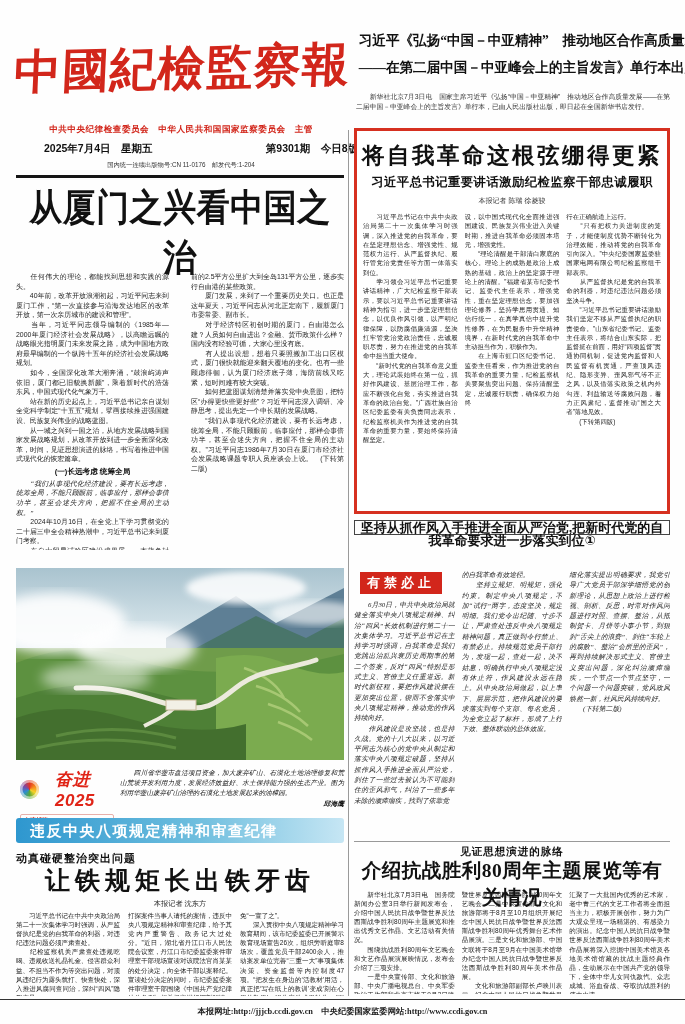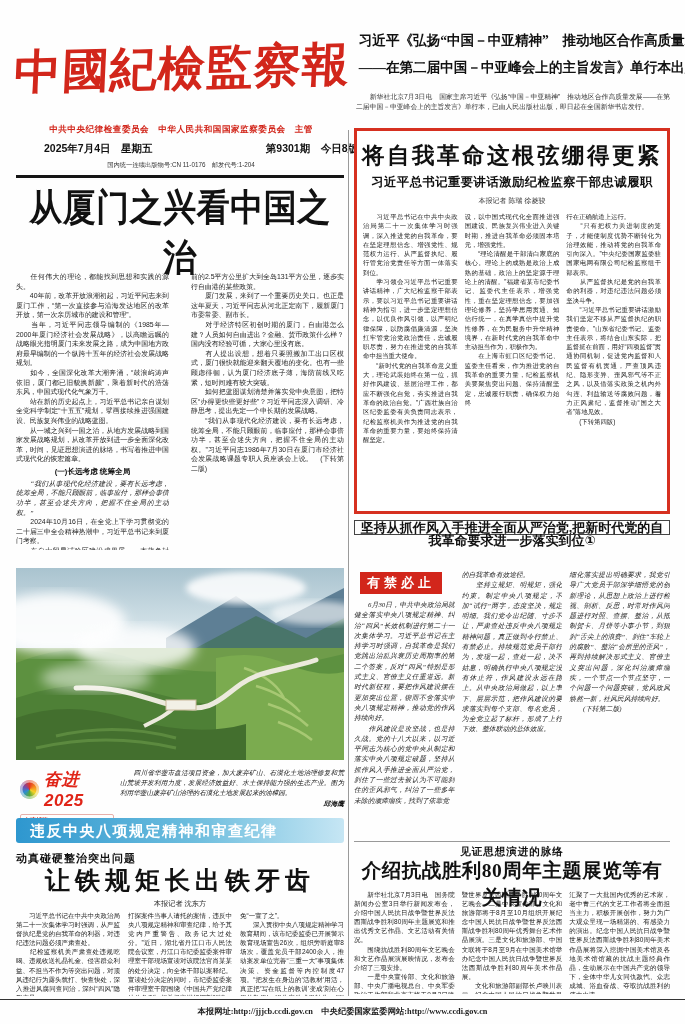--- a/index.html
+++ b/index.html
@@ -27,21 +27,21 @@
   .xm-cols{left:16px;top:272px;width:328px;height:278px;display:flex;gap:22px;}
   .col{flex:1;overflow:hidden;}
   .body-txt{font-size:6.9px;line-height:9.6px;text-align:justify;white-space:pre-line;color:#1c1c1c;}
   .inner-sub{font-weight:900;text-align:center;font-size:7.6px;margin:3px 0 2px;}
   .quote{font-style:italic;font-family:"Liberation Serif","DejaVu Serif",serif;}
 
   
   .photo{left:16px;top:568px;width:328px;height:192px;overflow:hidden;}
   .photo svg{display:block;}
   .logo-box{left:20px;top:768px;width:94px;}
-  .logo-row{display:flex;align-items:center;gap:5px;}
+  .logo-row{display:flex;align-items:center;gap:16px;}
   .pinwheel{width:19px;height:19px;border-radius:50%;flex:0 0 19px;
     background:conic-gradient(#e23324,#f58a1f,#f5d327,#58a838,#2b8fd0,#7a4aa8,#e23324);
     box-shadow:inset 0 0 0 2.5px #fff8;}
   .logo-title{color:#e02518;font-weight:900;font-style:italic;font-size:17px;
     font-family:"Liberation Sans","DejaVu Sans",sans-serif;letter-spacing:.5px;}
   .logo-sub{color:#d33a2c;font-size:6px;font-weight:bold;margin-top:3px;border:1px solid #e8b0aa;
     padding:1px 2px;border-radius:2px;text-align:center;}
   .caption{left:120px;top:768px;width:224px;font-size:6.6px;line-height:10.2px;text-align:justify;
     font-style:italic;font-family:"Liberation Serif","DejaVu Serif",serif;white-space:pre-line;}
   .credit{left:120px;top:799px;width:224px;text-align:right;font-size:6.8px;font-weight:bold;

